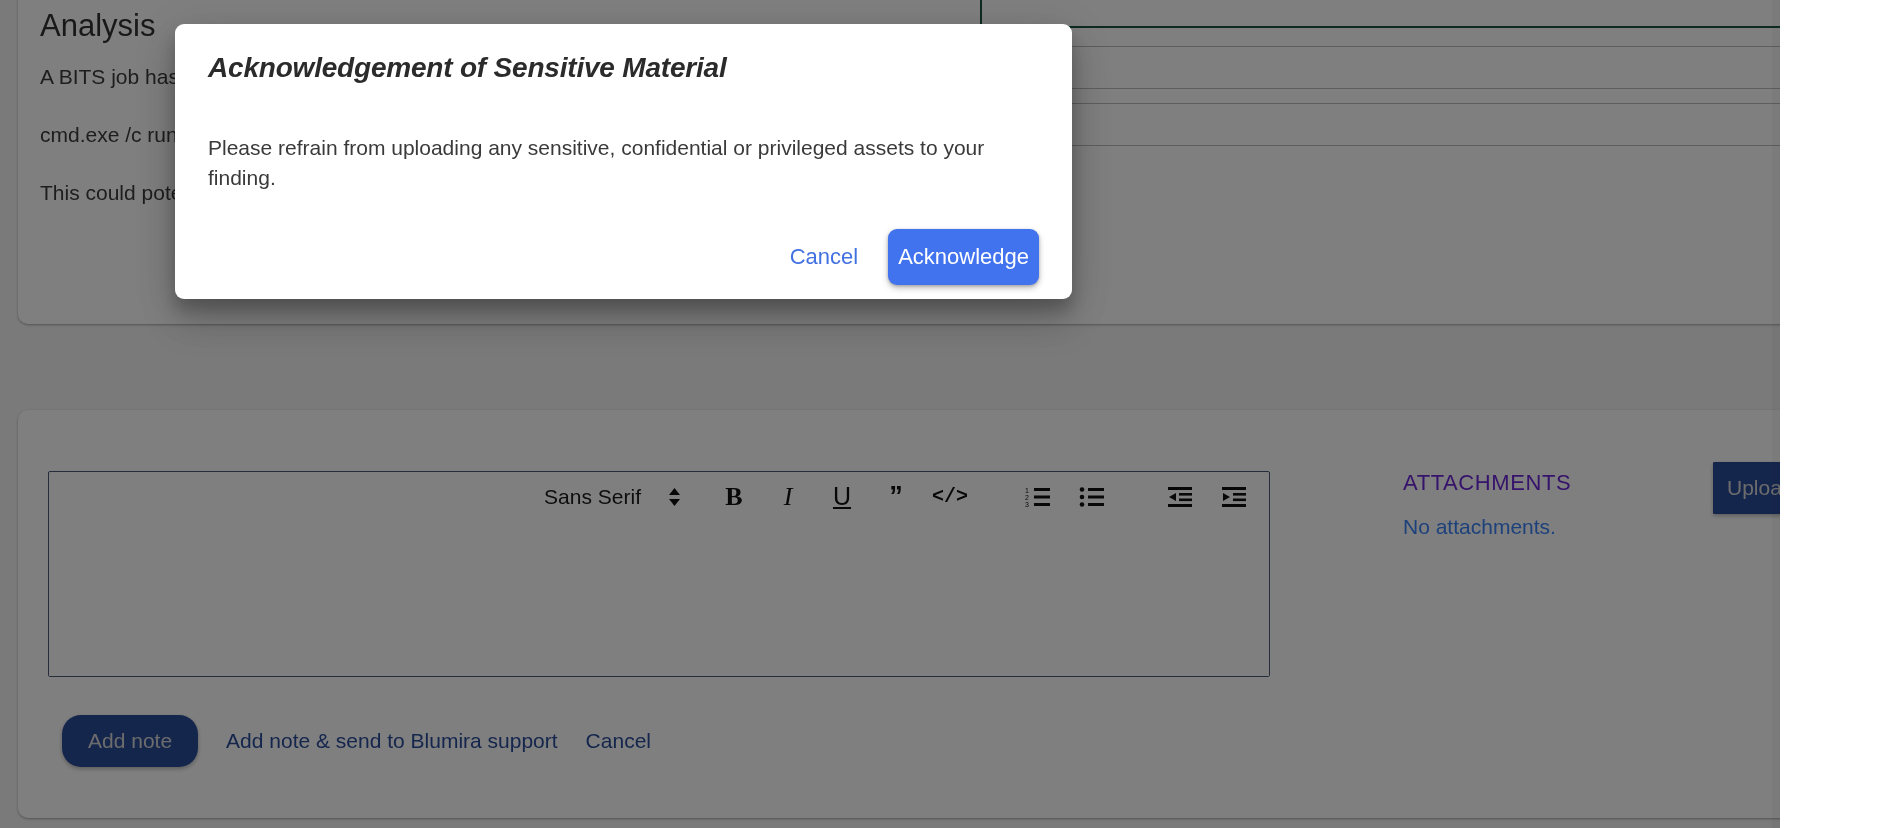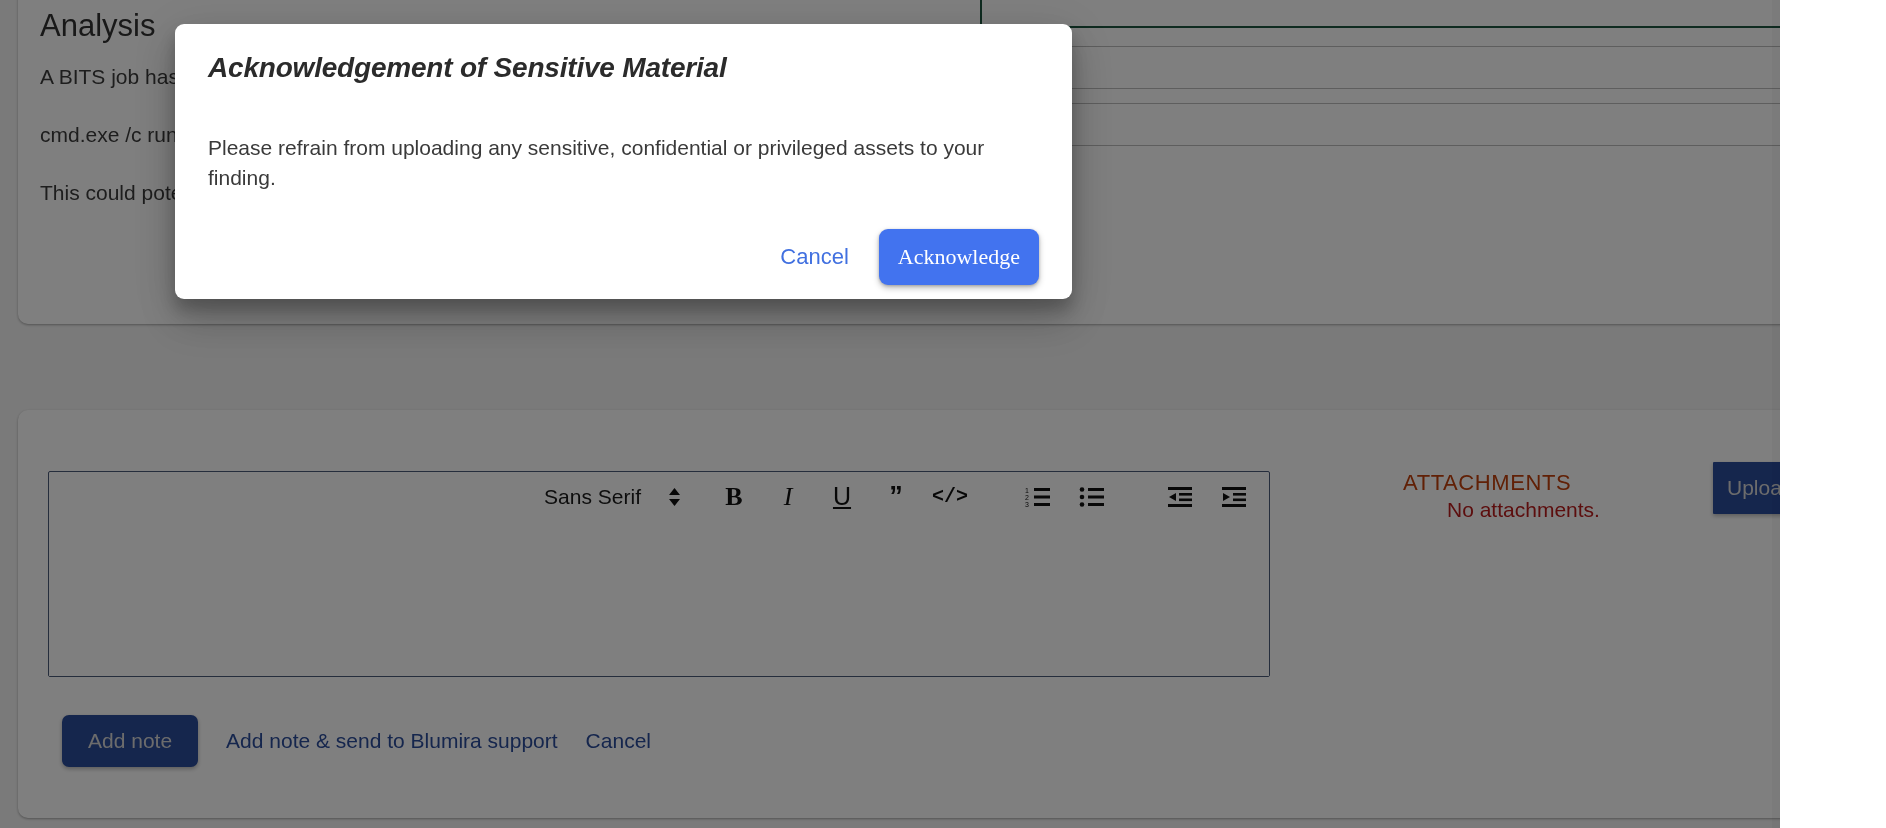--- a/index.html
+++ b/index.html
@@ -159,21 +159,21 @@
     left: 44px;
     top: 305px;
     display: flex;
     align-items: center;
     gap: 28px;
   }
   .btn-primary {
     background: #2b4c9b;
     color: #d8d8d8;
     border: none;
-    border-radius: 7px;
+    border-radius: 19px;
     font-size: 21px;
     padding: 14px 26px;
     box-shadow: 0 2px 4px rgba(0,0,0,0.28);
     font-family: "Liberation Sans", sans-serif;
     cursor: pointer;
   }
   .link-action {
     color: #2b4c9b;
     font-size: 21px;
     text-decoration: none;
@@ -182,28 +182,27 @@
 
   .attachments {
     position: absolute;
     left: 1385px;
     top: 60px;
     width: 430px;
   }
   .attachments-title {
     font-size: 22px;
     letter-spacing: 0.6px;
-    color: #c2410c;
+    color: #6d28d9;
     font-weight: 400;
-    margin-bottom: 2px;
+    margin-bottom: 19px;
   }
   .attachments-empty {
     font-size: 21px;
-    color: #b91c1c;
-    margin-left: 44px;
+    color: #3b82f6;
   }
   #upload-button {
     position: absolute;
     left: 1695px;
     top: 52px;
     background: #2b4c9b;
     color: #d8d8d8;
     border: none;
     border-radius: 1px;
     font-size: 21px;
@@ -265,24 +264,24 @@
     padding: 12px 18px;
     border-radius: 6px;
     font-family: "Liberation Sans", sans-serif;
     cursor: pointer;
   }
   #acknowledge-button {
     background: #4273ef;
     border: none;
     color: #ffffff;
     font-size: 22px;
-    padding: 15px 19px;
+    padding: 15px 10px;
     border-radius: 9px;
     box-shadow: 0 3px 6px rgba(0,0,0,0.26), 0 1px 3px rgba(0,0,0,0.20);
-    font-family: Liberation Serif, serif;
+    font-family: Liberation Sans, sans-serif;
     cursor: pointer;
   }
 
   
   #scrollbar-track {
     position: absolute;
     right: 0;
     top: 0;
     width: 8px;
     height: 828px;

